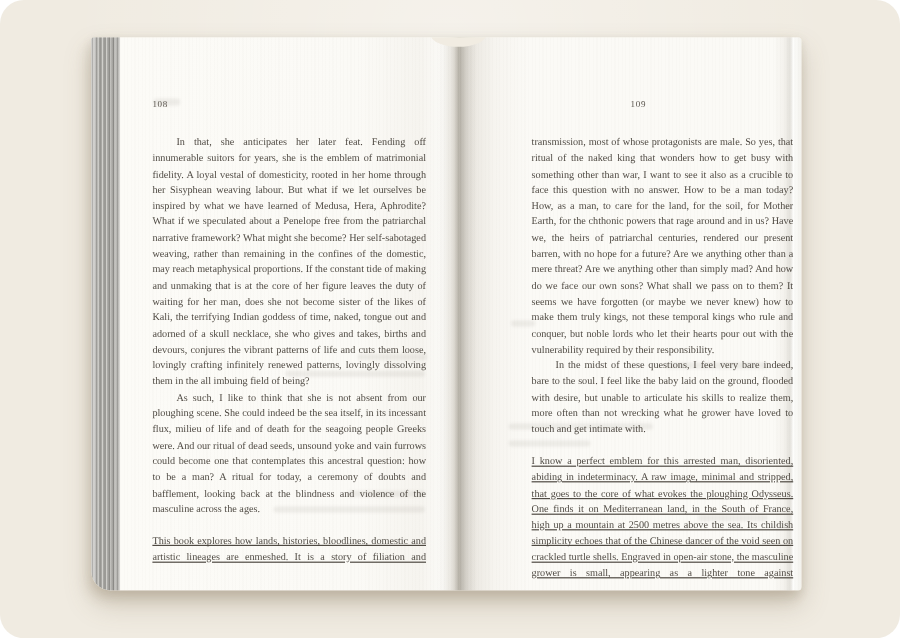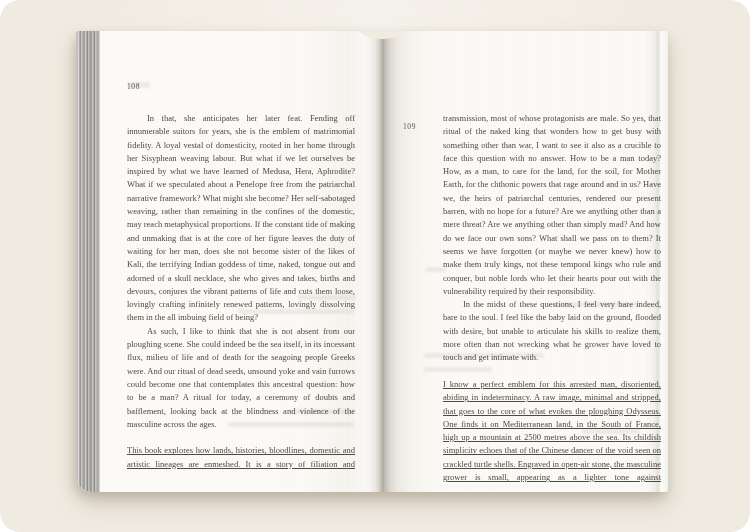--- a/index.html
+++ b/index.html
@@ -85,21 +85,21 @@
     pointer-events: none;
   }
   .page-number {
     position: absolute;
     top: 51px;
     font-size: 7.5px;
     letter-spacing: 0.6px;
     color: #57524b;
   }
   .page-number.left-num { left: 51px; }
-  .page-number.right-num { left: 327px; width: 218px; text-align: left; margin-top: 40px; }
+  .page-number.right-num { left: 347px; width: 218px; text-align: center; }
   .page-text {
     position: absolute;
     top: 81px;
     font-size: 8.5px;
     line-height: 13.3px;
     color: #4f4a43;
     text-align: justify;
   }
   .page-text.left-text { left: 51px; width: 228px; }
   .page-text.right-text { left: 367px; width: 218px; }

